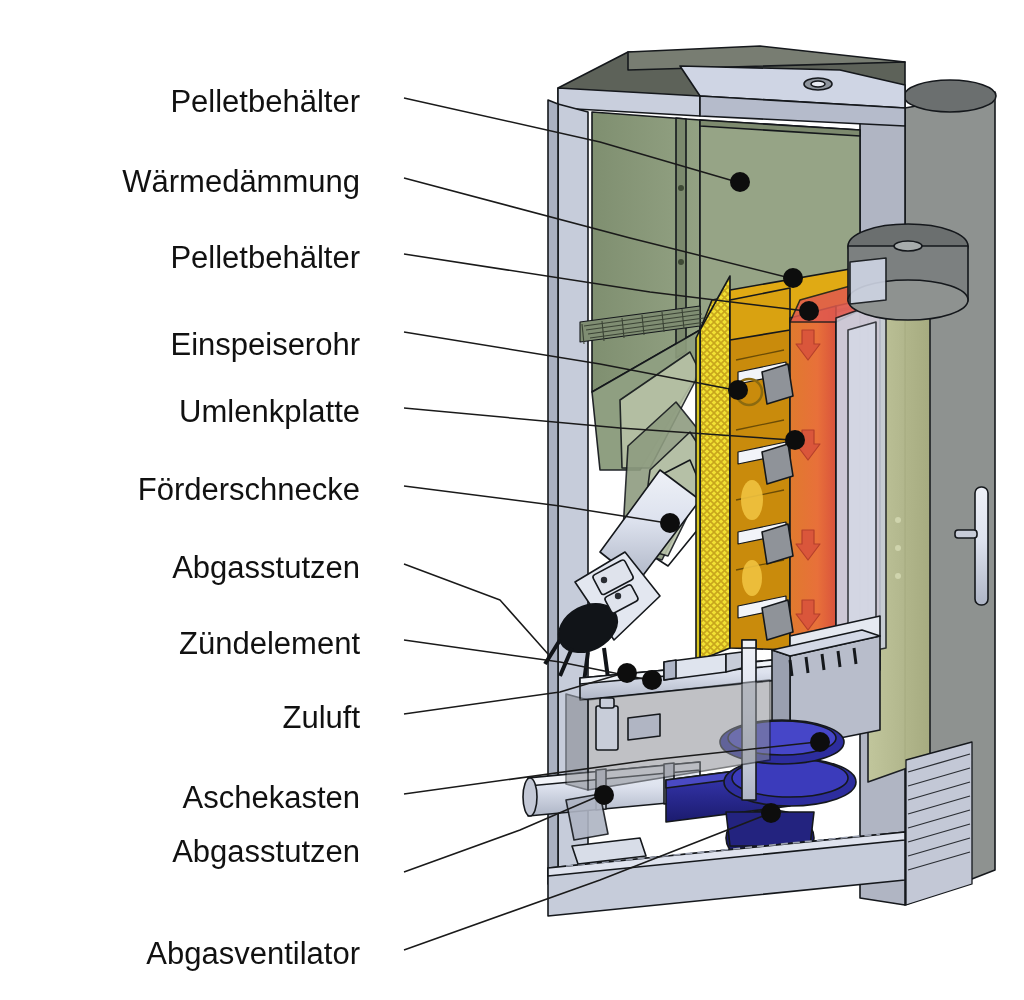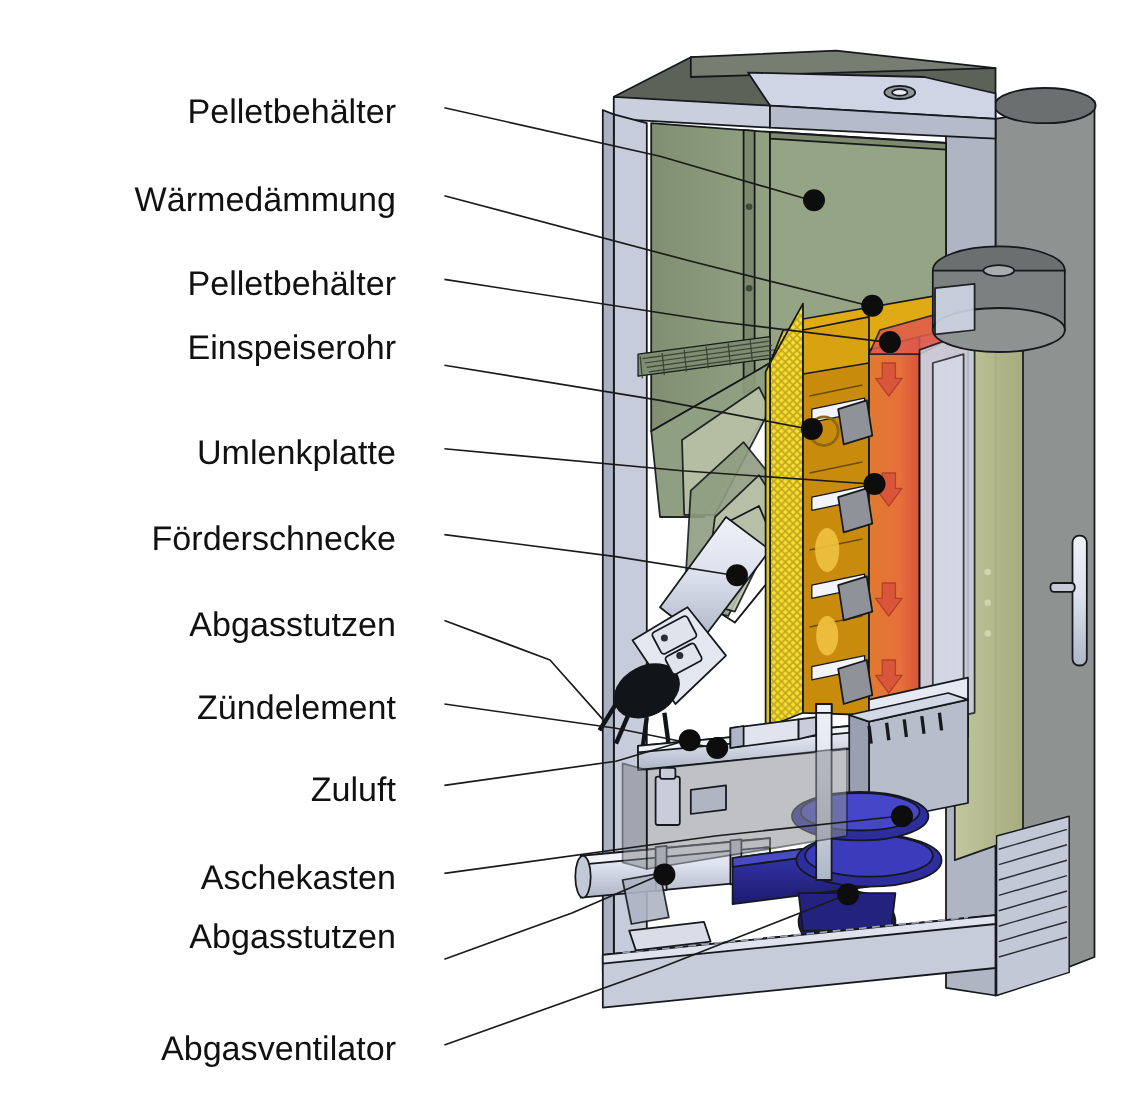--- a/index.html
+++ b/index.html
@@ -338,21 +338,21 @@
           <circle cx="604" cy="795" r="10" fill="#0d0d0d"></circle>
           <circle cx="771" cy="813" r="10" fill="#0d0d0d"></circle>
         </g>
     </g>
   </svg>
 
   <div id="labels">
       <div class="lbl" style="right: 632px; top: 86px; color: rgb(17, 17, 17);">Pelletbehälter</div>
       <div class="lbl" style="right: 632px; top: 166px; color: rgb(17, 17, 17);">Wärmedämmung</div>
       <div class="lbl" style="right: 632px; top: 242px; color: rgb(17, 17, 17);">Pelletbehälter</div>
-      <div class="lbl" style="right: 632px; top: 300px; color: rgb(17, 17, 17);">Einspeiserohr</div>
+      <div class="lbl" style="right: 632px; top: 329px; color: rgb(17, 17, 17);">Einspeiserohr</div>
       <div class="lbl" style="right: 632px; top: 396px; color: rgb(17, 17, 17); margin-left: 29px;">Umlenkplatte</div>
       <div class="lbl" style="right: 632px; top: 474px; color: rgb(17, 17, 17);">Förderschnecke</div>
       <div class="lbl" style="right: 632px; top: 552px; color: rgb(17, 17, 17);">Abgasstutzen</div>
       <div class="lbl" style="right: 632px; top: 628px; color: rgb(17, 17, 17);">Zündelement</div>
       <div class="lbl" style="right: 632px; top: 702px; color: rgb(17, 17, 17);">Zuluft</div>
       <div class="lbl" style="right: 632px; top: 782px; color: rgb(17, 17, 17); text-align: right;">Aschekasten</div>
       <div class="lbl" style="right: 632px; top: 836px; color: rgb(17, 17, 17);">Abgasstutzen</div>
       <div class="lbl" style="right: 632px; top: 938px; color: rgb(17, 17, 17);">Abgasventilator</div>
     </div>
 

